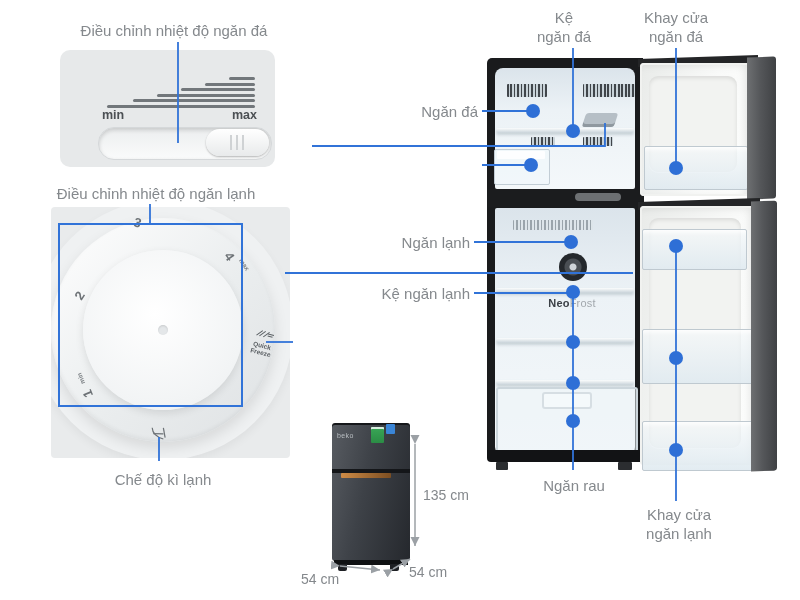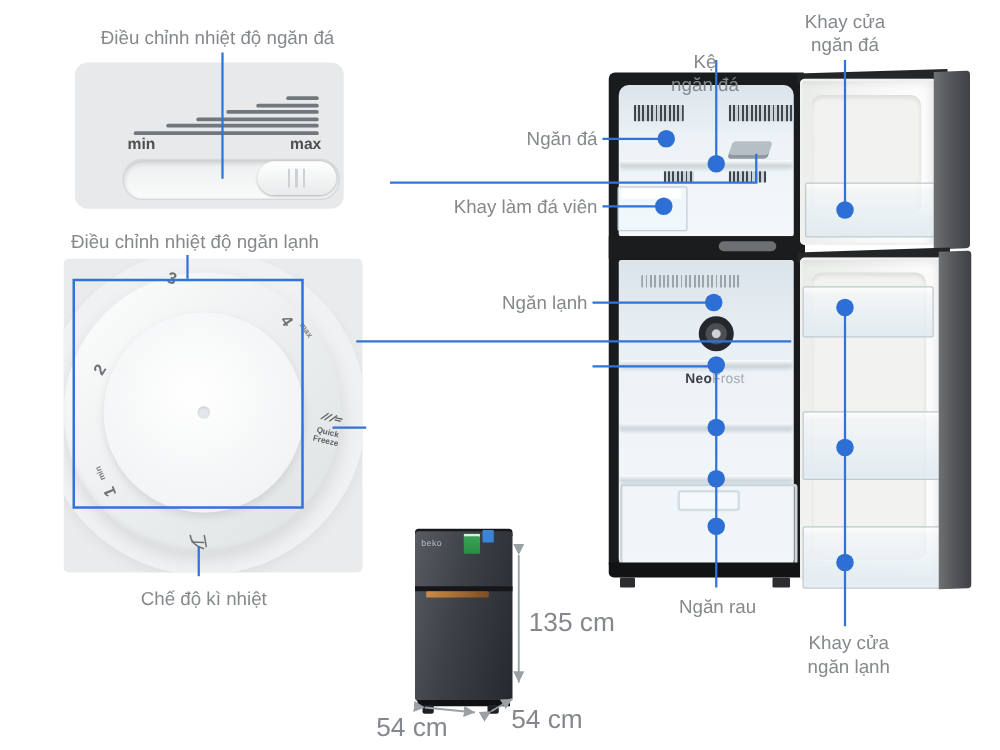--- a/index.html
+++ b/index.html
@@ -2,21 +2,21 @@
 <html><head>
 <meta charset="utf-8">
 <style>
   html,body{margin:0;padding:0;background:#fff;}
   #stage{position:relative;width:800px;height:600px;background:#ffffff;overflow:hidden;
          font-family:"Liberation Sans","DejaVu Sans",sans-serif;}
   .abs{position:absolute;}
   .label{color:#85898d;font-size:15px;line-height:19px;white-space:nowrap;}
   .label.center{text-align:center;}
   .label.right{text-align:right;}
-  .dim{color:#84888c;font-size:21px;white-space:nowrap;}
+  .dim{color:#84888c;font-size:14px;white-space:nowrap;}
 
   
   #slider-panel{left:60px;top:50px;width:215px;height:117px;background:#e7e9ea;border-radius:10px;}
   .ramp-bar{position:absolute;height:3px;background:#72777b;border-radius:1.5px;}
   .minmax{position:absolute;font-size:12.5px;font-weight:bold;color:#4c5054;}
   #slider-track{position:absolute;left:38px;top:77px;width:172px;height:31px;border-radius:16px;
     background:linear-gradient(180deg,#eceeef,#fafbfb);border:1px solid #d5d8da;
     box-shadow:inset 0 2px 4px rgba(0,0,0,.16);}
   #slider-knob{position:absolute;left:107px;top:1px;width:63px;height:27px;border-radius:14px;
     background:linear-gradient(180deg,#ffffff,#e8eaeb);box-shadow:0 1px 2px rgba(0,0,0,.28);}
@@ -250,33 +250,33 @@
     </g>
     <g stroke="#9ba0a5" stroke-width="1.5" fill="none">
       <path d="M415,444 V546" marker-start="url(#ah)" marker-end="url(#ah)"></path>
       <path d="M340,566 L380,570" marker-start="url(#ah)" marker-end="url(#ah)"></path>
       <path d="M393,569 L410,559" marker-start="url(#ah)" marker-end="url(#ah)"></path>
     </g>
   </svg>
 
   <div class="abs text-layer label center" style="left:44px;top:21px;width:260px;">Điều chỉnh nhiệt độ ngăn đá</div>
   <div class="abs text-layer label center" style="left:30px;top:184px;width:252px;">Điều chỉnh nhiệt độ ngăn lạnh</div>
-  <div class="abs text-layer label center" style="left:98px;top:470px;width:130px;">Chế độ kì nhiệt</div>
-
-  <div class="abs text-layer label center" style="left:524px;top:8px;width:80px;margin-top:32px;">
+  <div class="abs text-layer label center" style="left:98px;top:470px;width:130px;">Chế độ kì lạnh</div>
+
+  <div class="abs text-layer label center" style="left:524px;top:8px;width:80px;">
     <div>Kệ</div>
     <div>ngăn đá</div>
   </div>
   <div class="abs text-layer label center" style="left:634px;top:8px;width:84px;">
     <div>Khay cửa</div>
     <div>ngăn đá</div>
   </div>
   <div class="abs text-layer label right" style="left:378px;top:102px;width:100px;">Ngăn đá</div>
-  <div class="abs text-layer label right" style="left:293px;top:156px;width:185px;">Khay làm đá viên</div>
   <div class="abs text-layer label right" style="left:370px;top:233px;width:100px;">Ngăn lạnh</div>
+  <div class="abs text-layer label right" style="left:350px;top:284px;width:120px;">Kệ ngăn lạnh</div>
   <div class="abs text-layer label center" style="left:534px;top:476px;width:80px;text-align:center;">Ngăn rau</div>
   <div class="abs text-layer label center" style="left:629px;top:505px;width:100px;">
     <div>Khay cửa</div>
     <div>ngăn lạnh</div>
   </div>
 
   <div class="abs text-layer dim" style="left:423px;top:487px;">135 cm</div>
   <div class="abs text-layer dim" style="left:301px;top:571px;">54 cm</div>
   <div class="abs text-layer dim" style="left:409px;top:564px;">54 cm</div>
 

